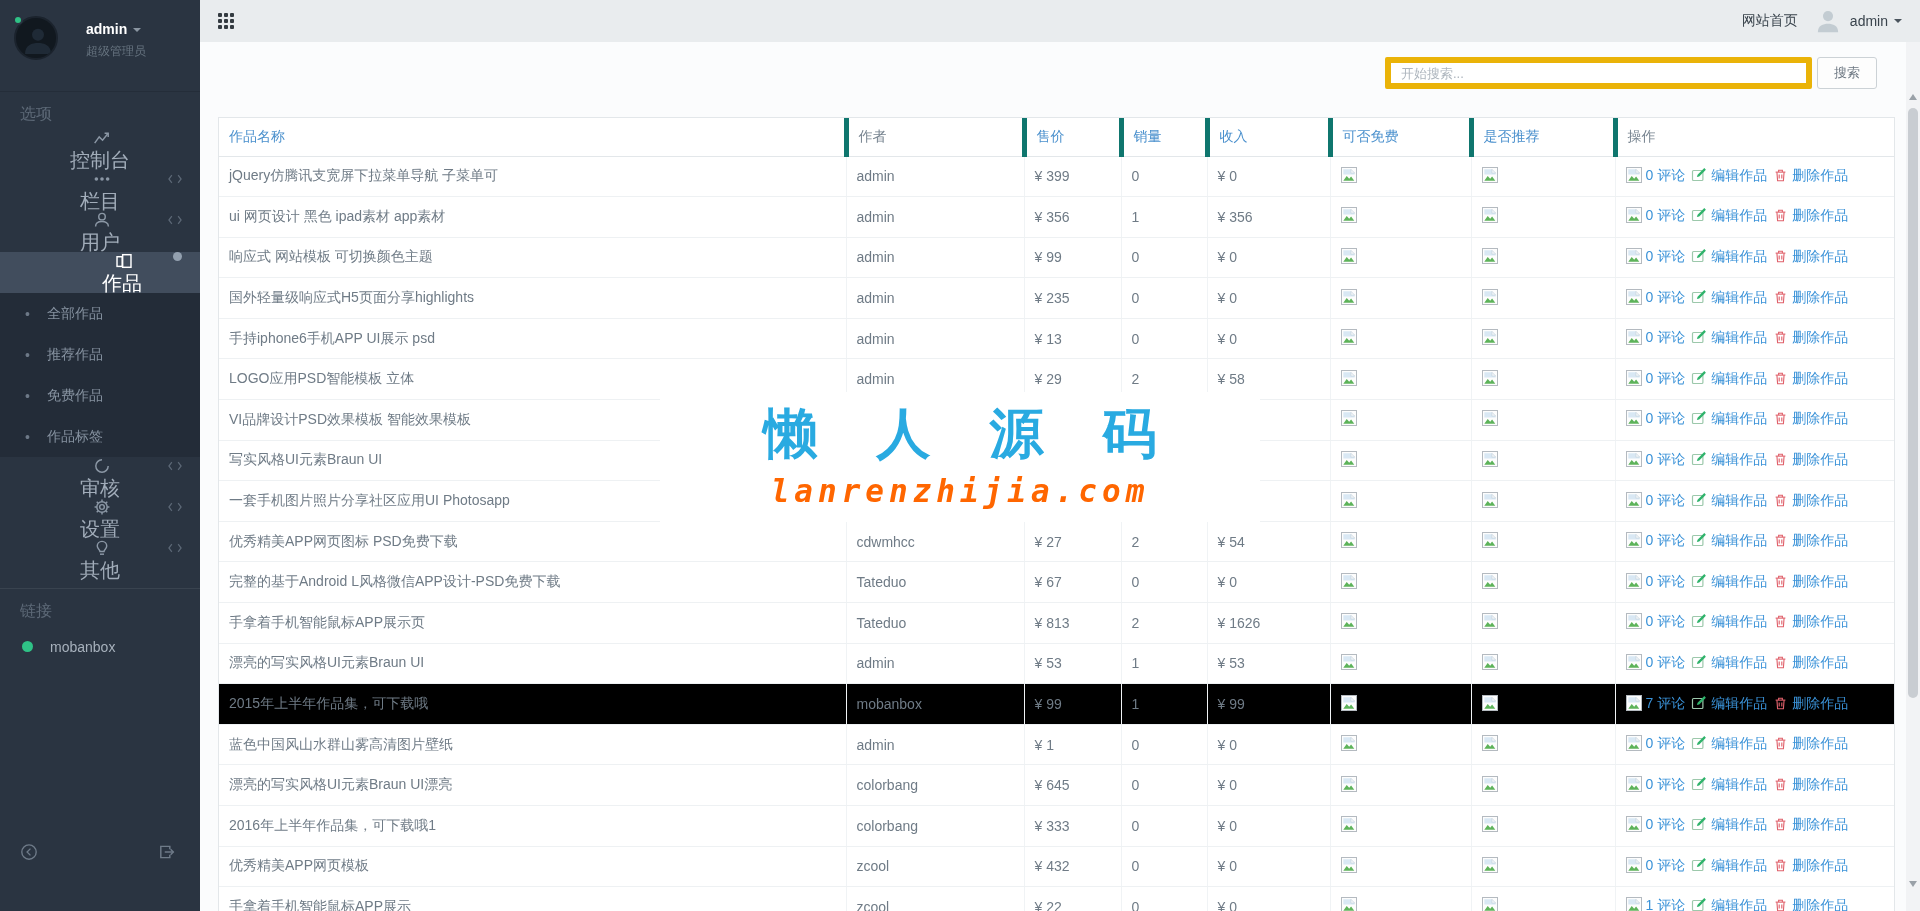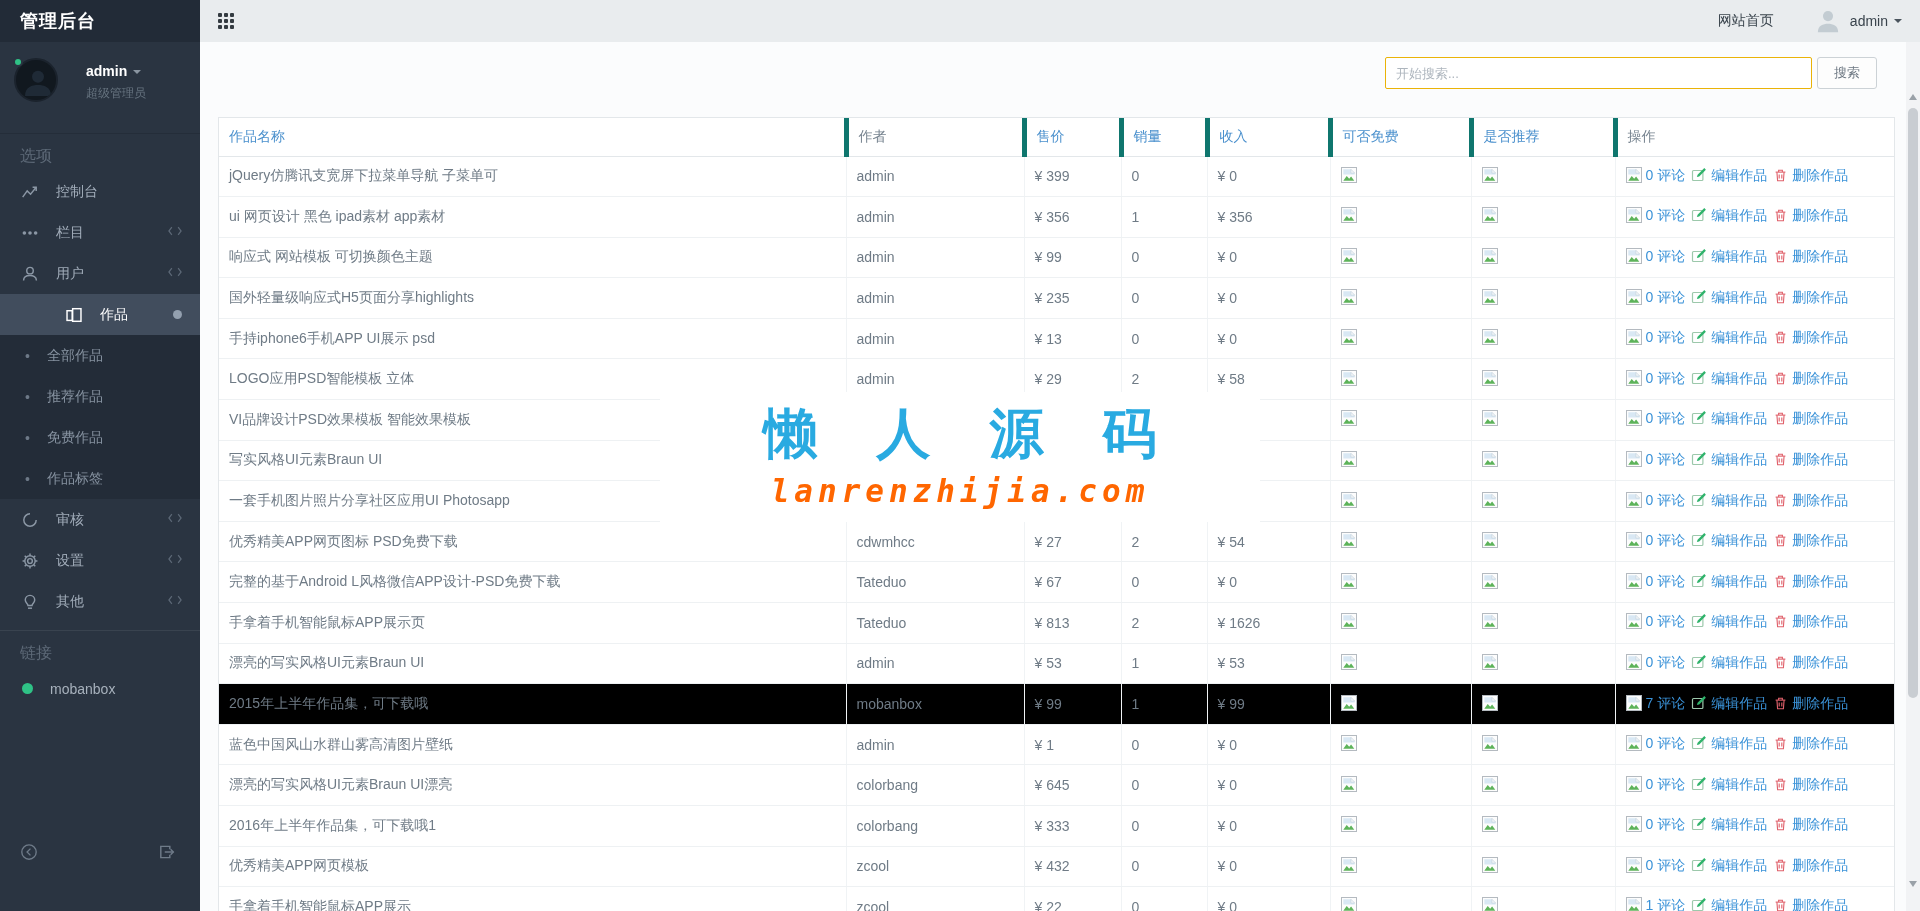--- a/index.html
+++ b/index.html
@@ -13,48 +13,48 @@
   .avatar-wrap { position:relative; width:44px; height:44px; float:left; }
   .avatar { width:44px; height:44px; border-radius:50%; background:#11181f; position:relative; overflow:hidden; border:2px solid #1b232d; }
   .avatar svg { position:absolute; left:6px; top:6px; }
   .status-dot { position:absolute; left:-1px; top:-1px; width:10px; height:10px; border-radius:50%; background:#2fc286; border:2px solid #2a3441; }
   .profile-info { margin-left:72px; padding-top:4px; }
   .profile-name { color:#ffffff; font-size:14px; font-weight:bold; }
   .caret-down { display:inline-block; width:0; height:0; border-left:4px solid transparent; border-right:4px solid transparent; border-top:4px solid #8a95a1; margin-left:6px; vertical-align:middle; }
   .profile-role { color:#66737f; font-size:12px; margin-top:5px; }
 
   .side-section { color:#5d6977; font-size:16px; padding:12px 0 4px 20px; }
-  .side-item { height:41px; display:flex; align-items:center; color:#a2adba; font-size:14px; cursor:pointer; position:relative; }
+  .side-item { height:41px; display:flex; align-items:center; color:#a2adba; font-size:20px; cursor:pointer; position:relative;flex-direction:column; }
   .side-item .icn { width:22px; margin-left:21px; margin-right:13px; display:flex; align-items:center; color:#8b97a5; }
   .side-item .chev { position:absolute; right:16px; color:#5c6876; }
   .side-item.active { background:#414d5d; color:#ffffff;padding-left:44px; }
   .side-item.active .icn { color:#ffffff; }
   .active-dot { position:absolute; right:18px; width:9px; height:9px; border-radius:50%; background:#93a0af; }
   .sub-wrap { background:#232c38; }
   .side-subitem { height:41px; display:flex; align-items:center; color:#8490 9e; color:#8692a0; font-size:14px; cursor:pointer; }
   .side-subitem .bullet { color:#6d7987; margin-left:25px; margin-right:17px; font-size:14px; }
   .side-divider { border-top:1px solid #39434f; margin-top:8px; }
   .side-link { height:41px; display:flex; align-items:center; color:#a7b1bc; font-size:14px; cursor:pointer; }
   .green-dot { width:11px; height:11px; border-radius:50%; background:#2fc286; margin-left:22px; margin-right:17px; }
   .side-footer { position:absolute; left:0; right:0; top:832px; height:40px; display:flex; align-items:center; justify-content:space-between; padding:0 24px 0 20px; color:#6f7b89; }
   .side-footer .f-icn { cursor:pointer; display:flex; }
 
   
   .topbar { position:absolute; left:200px; top:0; right:0; height:42px; background:#e9ecee; display:flex; align-items:center; z-index:2; }
   .grid-icon { margin-left:18px; display:grid; grid-template-columns:repeat(3,4px); grid-gap:2px; cursor:pointer; }
   .grid-icon i { width:4px; height:4px; background:#343b41; border-radius:1px; }
   .topbar-right { margin-left:auto; display:flex; align-items:center; margin-right:18px; }
-  .site-home { color:#39434c; font-size:14px; cursor:pointer; margin-right:40px; }
+  .site-home { color:#39434c; font-size:14px; cursor:pointer; margin-right:16px; }
   .top-avatar { width:28px; height:28px; margin-right:8px; display:flex; }
   .top-user { color:#39434c; font-size:14px; cursor:pointer; display:flex; align-items:center; }
   .top-user .caret-down { border-top-color:#4a545d; }
 
   
   .main { position:absolute; left:200px; top:42px; right:0; bottom:0; background:#fbfcfd; }
-  .search-input { position:absolute; top:15px; right:108px; width:427px; height:32px; border:1px solid #eab308; border-radius:2px; background:#fff; padding-left:10px; font-size:13px; color:#555; font-family:"Liberation Sans",sans-serif; }
+  .search-input { position:absolute; top:15px; right:108px; width:427px; height:32px; border:6px solid #eab308; border-radius:2px; background:#fff; padding-left:10px; font-size:13px; color:#555; font-family:"Liberation Sans",sans-serif; }
   .search-input::placeholder { color:#adb5bd; }
   .search-btn { position:absolute; top:15px; right:43px; width:60px; height:32px; border:1px solid #ccd2d6; border-radius:3px; background:#fdfdfd; color:#6b7681; font-size:13px; cursor:pointer; font-family:"Liberation Sans",sans-serif; }
 
   .panel { position:absolute; left:18px; right:25px; top:75px; bottom:-10px; background:#ffffff; border:1px solid #e3e7ea; }
   table { width:100%; border-collapse:collapse; table-layout:fixed; }
   th { height:38px; font-weight:normal; font-size:14px; text-align:left; padding-left:10px; border-right:5px solid #0f766e; border-bottom:1px solid #e3e7ea; color:#76838f; white-space:nowrap; }
   th:last-child { border-right:none; }
   th.sortable { color:#4a90cd; cursor:pointer; }
   td { height:40.6px; font-size:14px; color:#6f7b86; padding-left:10px; border-right:1px solid #f0f3f5; border-bottom:1px solid #eef1f3; white-space:nowrap; overflow:hidden; }
   td:last-child { border-right:none; }
@@ -72,23 +72,20 @@
   .scrollbar { position:absolute; right:0; top:42px; bottom:0; width:14px; background:#f2f3f5; z-index:5; }
   .sb-thumb { position:absolute; left:2px; width:10px; top:66px; height:590px; background:#c9cdd2; border-radius:5px; }
   .sb-arrow { position:absolute; left:3px; width:0; height:0; border-left:4px solid transparent; border-right:4px solid transparent; }
   .sb-up { top:52px; border-bottom:6px solid #9aa1a8; }
   .sb-down { bottom:24px; border-top:6px solid #9aa1a8; }
 </style>
 </head>
 <body>
 
 <div class="sidebar">
-  <div class="side-header">
-    <span class="brand">管理后台</span>
-  </div>
   <div class="profile">
     <div class="avatar-wrap">
       <div class="avatar">
         <svg width="32" height="32" viewBox="0 0 16 16">
           <circle cx="8" cy="5.4" r="3" fill="#1f2a36"></circle>
           <path d="M1.5 15 C1.5 10.5 5 9.5 8 9.5 C11 9.5 14.5 10.5 14.5 15 Z" fill="#1f2a36"></path>
         </svg>
       </div>
       <span class="status-dot"></span>
     </div>

